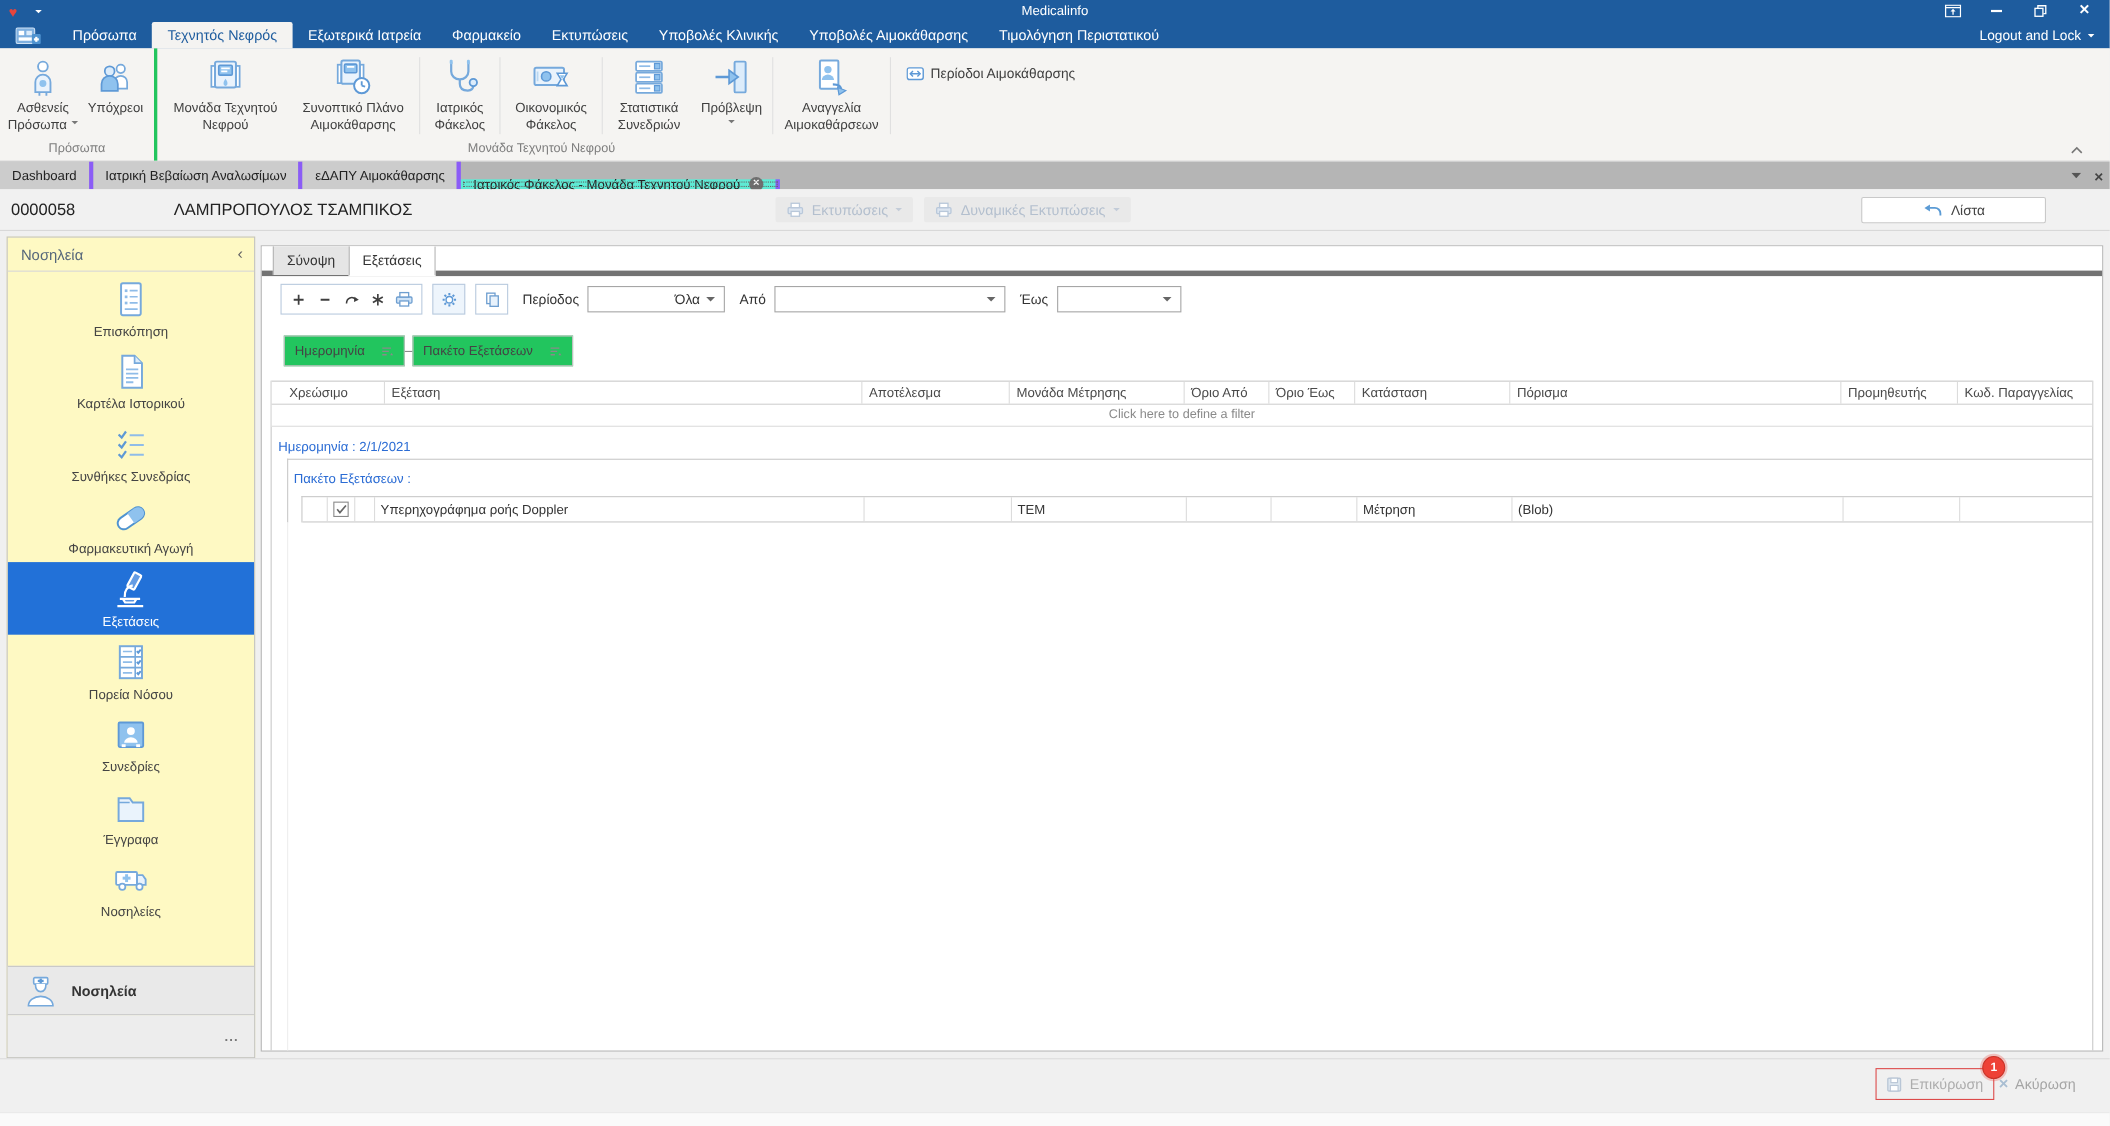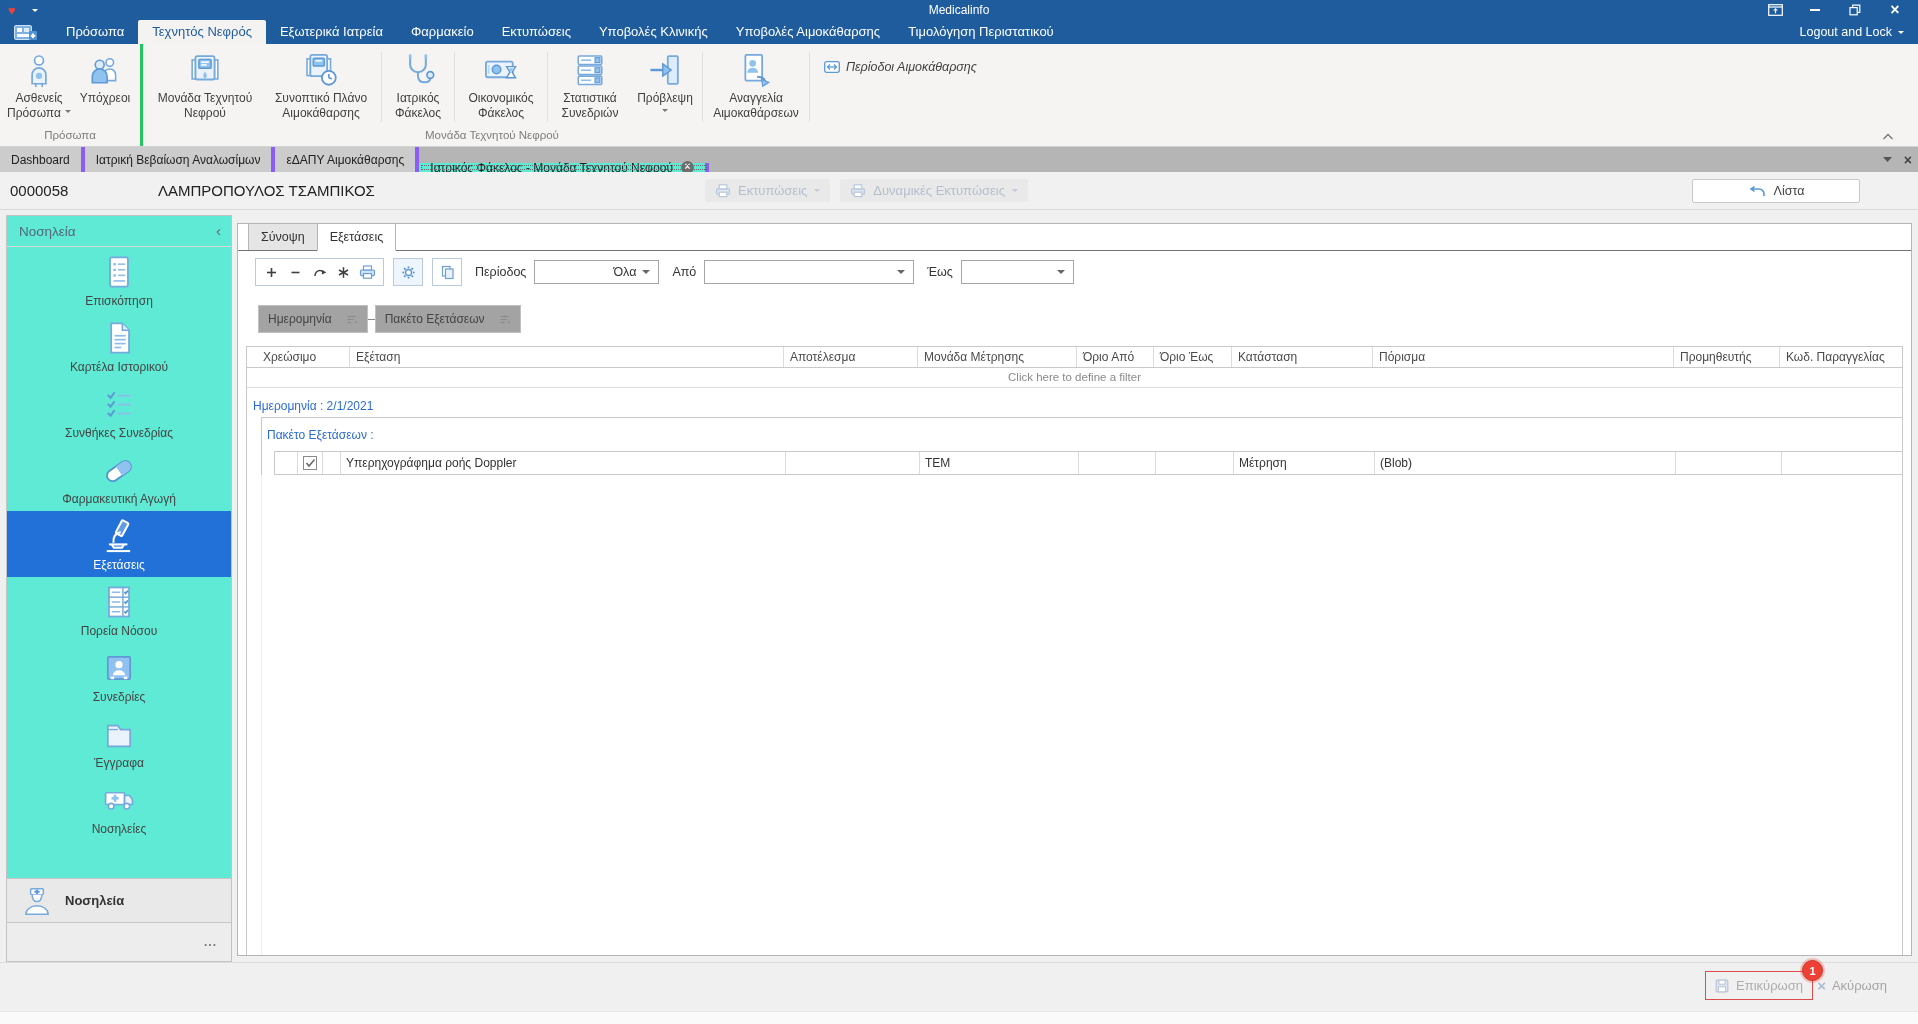--- a/index.html
+++ b/index.html
@@ -29,21 +29,21 @@
   .ribbon { height:103px; background:#f5f4f2; border-bottom:1px solid #d2d2d2; display:flex; position:relative; }
   .rgroup { display:flex; flex-direction:column; border-right:3px solid #22c55e; }
   .rgroup-buttons { flex:1; display:flex; align-items:stretch; padding:3px 4px 0 4px; }
   .rgroup-label { height:19px; text-align:center; color:#7d7d7d; font-size:11.5px; line-height:17px; }
   .rbtn { display:flex; flex-direction:column; align-items:center; justify-content:flex-start; padding:2px 2px; }
   .rbtn .ic { height:42px; display:flex; align-items:center; justify-content:center; }
   .rbtn .lbl { font-size:12px; color:#3f3f3f; text-align:center; line-height:1.28; }
   .rbtn .lbl .bcaret { display:inline-block; width:0;height:0;border:3px solid transparent;border-top-color:#777; margin:0 0 1px 4px; }
   .dcaret { width:0;height:0;border:3px solid transparent;border-top-color:#777; margin-top:3px; }
   .vsep { width:1px; background:#e0e0e0; margin:5px 2px; }
-  .rbtn-small { display:flex; align-items:center; gap:6px; margin:12px 10px 0 12px; align-self:flex-start; font-size:12.5px; color:#3f3f3f; white-space:nowrap;font-style:italic; }
+  .rbtn-small { display:flex; align-items:center; gap:6px; margin:12px 10px 0 12px; align-self:flex-start; font-size:12.5px; color:#3f3f3f; white-space:nowrap; }
   .ribbon-collapse { position:absolute; right:24px; bottom:5px; }
 
   
   .doctabs { height:25px; background:#b5b5b5; display:flex; align-items:stretch; position:relative; }
   .dtab { background:#cccccc; border-right:4px solid #8b5cf6; padding:0 11px; display:flex; align-items:center; font-size:12px; color:#222; white-space:nowrap; }
   .dtab.active { background:#5eead4; outline:1px dotted #666; outline-offset:-3px; gap:8px;margin-top:16px; }
   .dtab-close { width:13px; height:13px; border-radius:50%; background:#6f6f6f; color:#fff; font-size:10px; line-height:12px; text-align:center; font-weight:bold; }
   .doctabs-right { position:absolute; right:6px; top:0; bottom:0; display:flex; align-items:center; gap:12px; }
 
   
@@ -52,55 +52,55 @@
   .pname { font-size:15px; color:#222; position:absolute; left:158px; }
   .pprints { position:absolute; left:705px; display:flex; gap:10px; }
   .pbtn { display:flex; align-items:center; gap:7px; background:#e9e9e9; border-radius:2px; padding:4px 10px; color:#b3bfce; font-size:13px; }
   .pbtn .caret { width:0;height:0;border:3px solid transparent;border-top-color:#c3ccd8;margin-top:3px; }
   .listbtn { position:absolute; right:58px; width:168px; height:24px; background:#fff; border:1px solid #c9c9c9; border-radius:2px; display:flex; align-items:center; justify-content:center; gap:8px; font-size:12.5px; color:#444; }
 
   
   .bodyarea { position:relative; height:752px; }
 
   
-  .sidebar { position:absolute; left:6px; top:5px; bottom:0; width:226px; background:#5eead4; border:1px solid #c3c3c3; display:flex; flex-direction:column; }
+  .sidebar { position:absolute; left:6px; top:5px; bottom:0; width:226px; background:#fef9c3; border:1px solid #c3c3c3; display:flex; flex-direction:column; }
   .sb-header { height:31px; border-bottom:1px solid #d8d8d8; display:flex; align-items:center; padding:0 10px 0 12px; color:#56677a; font-size:13.5px; }
   .sb-collapse { margin-left:auto; color:#666; font-size:15px; line-height:12px; }
   .sb-items { flex:1; overflow:hidden; }
   .sb-item { height:66px; display:flex; flex-direction:column; align-items:center; justify-content:center; gap:3px; }
   .sb-item .sb-lbl { font-size:12px; color:#444; }
   .sb-item.selected { background:#2271d8; }
   .sb-item.selected .sb-lbl { color:#fff; }
   .sb-footer { height:45px; background:#e9e9e9; border-top:1px solid #c6c6c6; border-bottom:1px solid #c6c6c6; display:flex; align-items:center; gap:12px; padding:0 14px; }
   .sb-footer .sb-ftxt { font-weight:bold; font-size:13px; color:#333; }
   .sb-more { height:38px; background:#ededed; display:flex; align-items:center; justify-content:flex-end; padding:0 14px; color:#777; font-weight:bold; letter-spacing:1px; }
 
   
   .main { position:absolute; left:237px; right:6px; top:13px; bottom:6px; }
   .panel { position:absolute; inset:0; background:#fff; border:1px solid #b5b5b5; display:flex; flex-direction:column; }
-  .ctabs { height:27px; display:flex; padding-left:10px; border-bottom:1px solid #737373; background:#fff; }
+  .ctabs { height:27px; display:flex; padding-left:10px; border-bottom:5px solid #737373; background:#fff; }
   .ctab { height:26px; line-height:26px; padding:0 12px; background:#e5e5e5; border-left:1px solid #b5b5b5; border-right:1px solid #b5b5b5; color:#333; font-size:12.5px; }
   .ctab.active { height:27px; background:#fff; margin-left:-1px; border-bottom:1px solid #fff; z-index:2; }
   .cinner { position:relative; flex:1; }
 
   
   .toolbar { position:absolute; top:6px; left:17px; display:flex; align-items:center; height:30px; }
   .tool-group { display:flex; align-items:center; height:28px; border:1px solid #b9cade; background:#fff; padding:0 5px; gap:3px; }
   .tbtn { width:21px; height:22px; display:flex; align-items:center; justify-content:center; }
   .sq-btn { width:30px; height:28px; border:1px solid #b9cade; display:flex; align-items:center; justify-content:center; margin-left:9px; }
   .sq-btn.tinted { background:#eef5fc; }
   .tb-label { font-size:12.5px; color:#333; margin-left:13px; }
   .combo { height:24px; border:1px solid #a6a6a6; background:#fff; display:flex; align-items:center; margin-left:8px; position:relative; }
   .combo .cval { flex:1; text-align:right; padding-right:6px; font-size:12.5px; color:#333; }
   .combo .ccaret { width:0;height:0;border:4px solid transparent;border-top-color:#666; margin:4px 8px 0 0; }
   .combo.w125 { width:125px; } .combo.w210 { width:210px; } .combo.w113 { width:113px; }
 
   
   .chips { position:absolute; top:54px; left:20px; display:flex; align-items:center; }
-  .chip { height:28px; background:#a3a3a3; border:1px solid #c0c0c0; display:flex; align-items:center; gap:14px; padding:0 9px; font-size:12px; color:#444; }
+  .chip { height:28px; background:#22c55e; border:1px solid #c0c0c0; display:flex; align-items:center; gap:14px; padding:0 9px; font-size:12px; color:#444; }
   .chip-dash { width:7px; border-top:1px solid #8a8a8a; }
 
   
   .tablewrap { position:absolute; top:95px; left:8px; right:8px; bottom:0; border-left:1px solid #c9c9c9; border-right:1px solid #c9c9c9; display:flex; flex-direction:column; }
   .hrow { display:flex; border-top:1px solid #c9c9c9; border-bottom:1px solid #c9c9c9; height:22px; background:#fff; }
   .hc { font-size:12px; color:#4a4a4a; line-height:20px; padding-left:6px; border-right:1px solid #dcdcdc; overflow:hidden; white-space:nowrap; }
   .hc:first-child { padding-left:16px; }
   .hc:last-child { border-right:none; flex:1; }
   .c0{width:103px}.c1{width:434px}.c2{width:134px}.c3{width:159px}.c4{width:77px}.c5{width:78px}.c6{width:141px}.c7{width:301px}.c8{width:106px}
   .filterrow { height:20px; border-bottom:1px solid #dcdcdc; text-align:center; font-size:11.5px; color:#8a8a8a; line-height:19px; background:#fff; }

